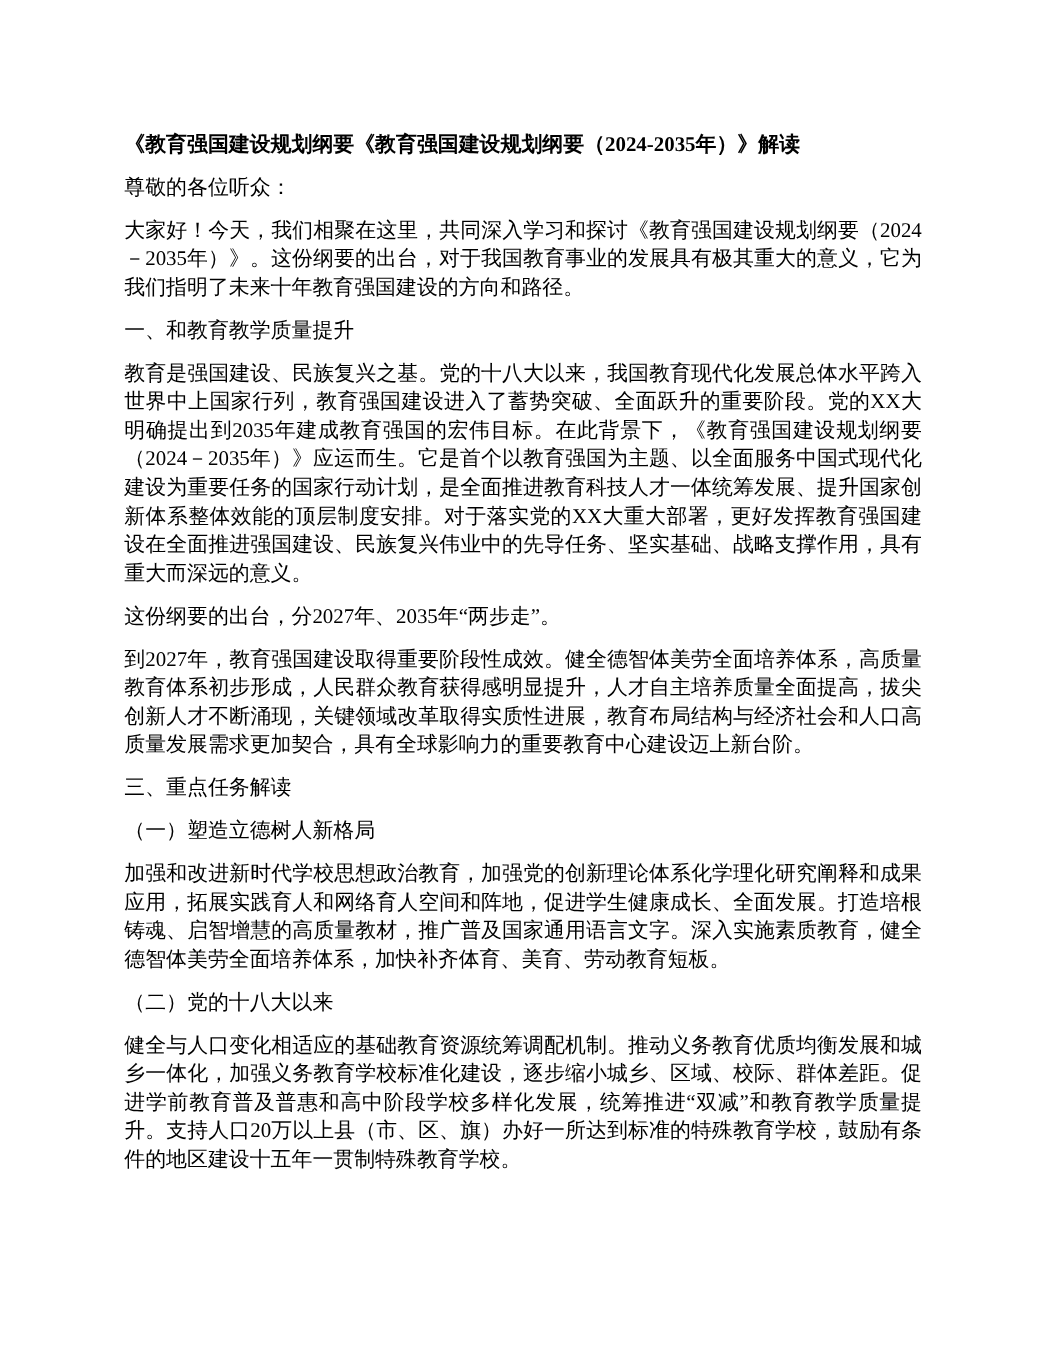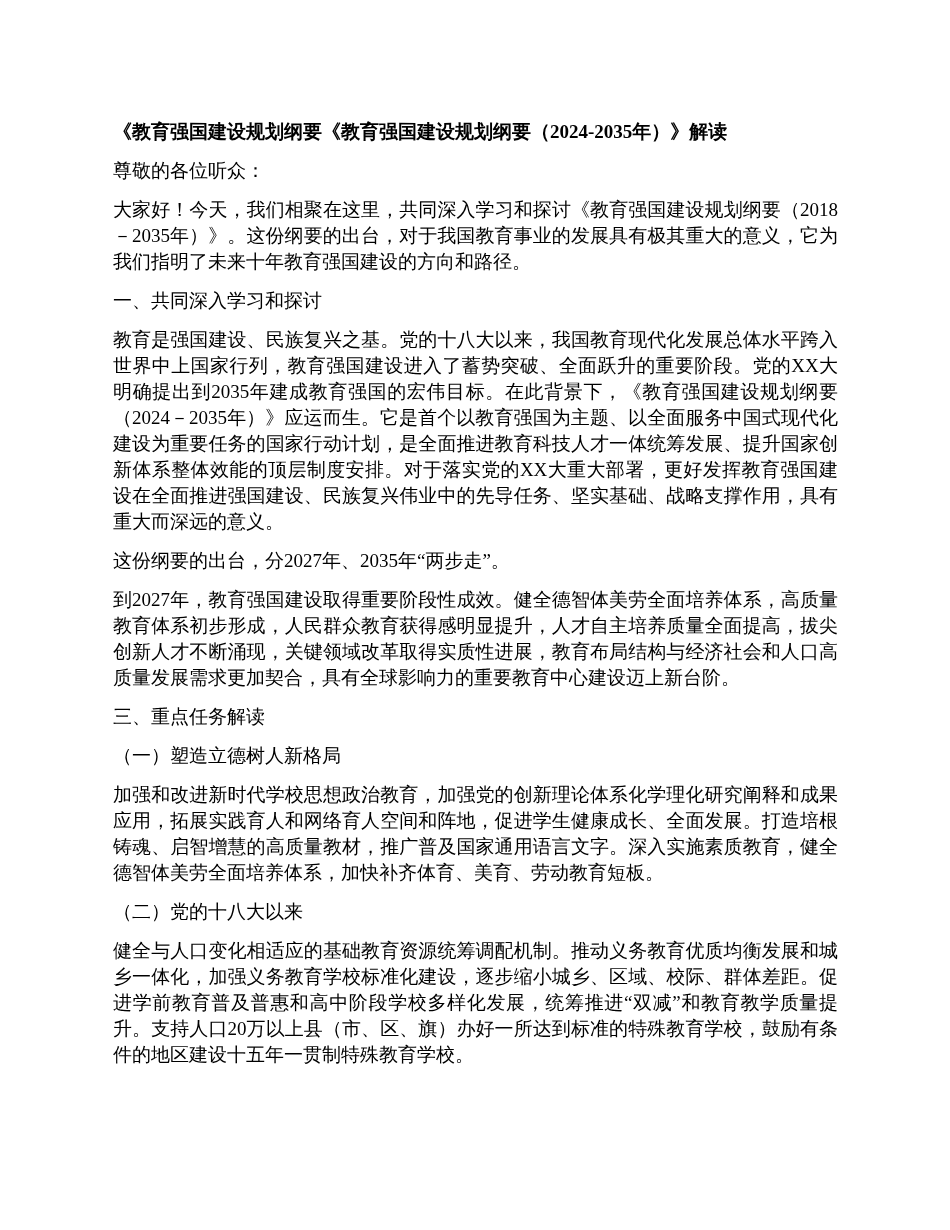--- a/index.html
+++ b/index.html
@@ -30,22 +30,22 @@
   .heading {
     text-align: left;
   }
 </style>
 </head>
 <body>
 
 <div class="page">
   <div class="block title">《教育强国建设规划纲要《教育强国建设规划纲要（2024-2035年）》解读</div>
   <div class="block">尊敬的各位听众：</div>
-  <div class="block">大家好！今天，我们相聚在这里，共同深入学习和探讨《教育强国建设规划纲要（2018－2035年）》。这份纲要的出台，对于我国教育事业的发展具有极其重大的意义，它为我们指明了未来十年教育强国建设的方向和路径。</div>
-  <div class="block heading">一、共同深入学习和探讨</div>
+  <div class="block">大家好！今天，我们相聚在这里，共同深入学习和探讨《教育强国建设规划纲要（2024－2035年）》。这份纲要的出台，对于我国教育事业的发展具有极其重大的意义，它为我们指明了未来十年教育强国建设的方向和路径。</div>
+  <div class="block heading">一、和教育教学质量提升</div>
   <div class="block">教育是强国建设、民族复兴之基。党的十八大以来，我国教育现代化发展总体水平跨入世界中上国家行列，教育强国建设进入了蓄势突破、全面跃升的重要阶段。党的XX大明确提出到2035年建成教育强国的宏伟目标。在此背景下，《教育强国建设规划纲要（2024－2035年）》应运而生。它是首个以教育强国为主题、以全面服务中国式现代化建设为重要任务的国家行动计划，是全面推进教育科技人才一体统筹发展、提升国家创新体系整体效能的顶层制度安排。对于落实党的XX大重大部署，更好发挥教育强国建设在全面推进强国建设、民族复兴伟业中的先导任务、坚实基础、战略支撑作用，具有重大而深远的意义。</div>
   <div class="block">这份纲要的出台，分2027年、2035年“两步走”。</div>
   <div class="block">到2027年，教育强国建设取得重要阶段性成效。健全德智体美劳全面培养体系，高质量教育体系初步形成，人民群众教育获得感明显提升，人才自主培养质量全面提高，拔尖创新人才不断涌现，关键领域改革取得实质性进展，教育布局结构与经济社会和人口高质量发展需求更加契合，具有全球影响力的重要教育中心建设迈上新台阶。</div>
   <div class="block heading">三、重点任务解读</div>
   <div class="block heading">（一）塑造立德树人新格局</div>
   <div class="block">加强和改进新时代学校思想政治教育，加强党的创新理论体系化学理化研究阐释和成果应用，拓展实践育人和网络育人空间和阵地，促进学生健康成长、全面发展。打造培根铸魂、启智增慧的高质量教材，推广普及国家通用语言文字。深入实施素质教育，健全德智体美劳全面培养体系，加快补齐体育、美育、劳动教育短板。</div>
   <div class="block heading">（二）党的十八大以来</div>
   <div class="block">健全与人口变化相适应的基础教育资源统筹调配机制。推动义务教育优质均衡发展和城乡一体化，加强义务教育学校标准化建设，逐步缩小城乡、区域、校际、群体差距。促进学前教育普及普惠和高中阶段学校多样化发展，统筹推进“双减”和教育教学质量提升。支持人口20万以上县（市、区、旗）办好一所达到标准的特殊教育学校，鼓励有条件的地区建设十五年一贯制特殊教育学校。</div>
 
 </div>

